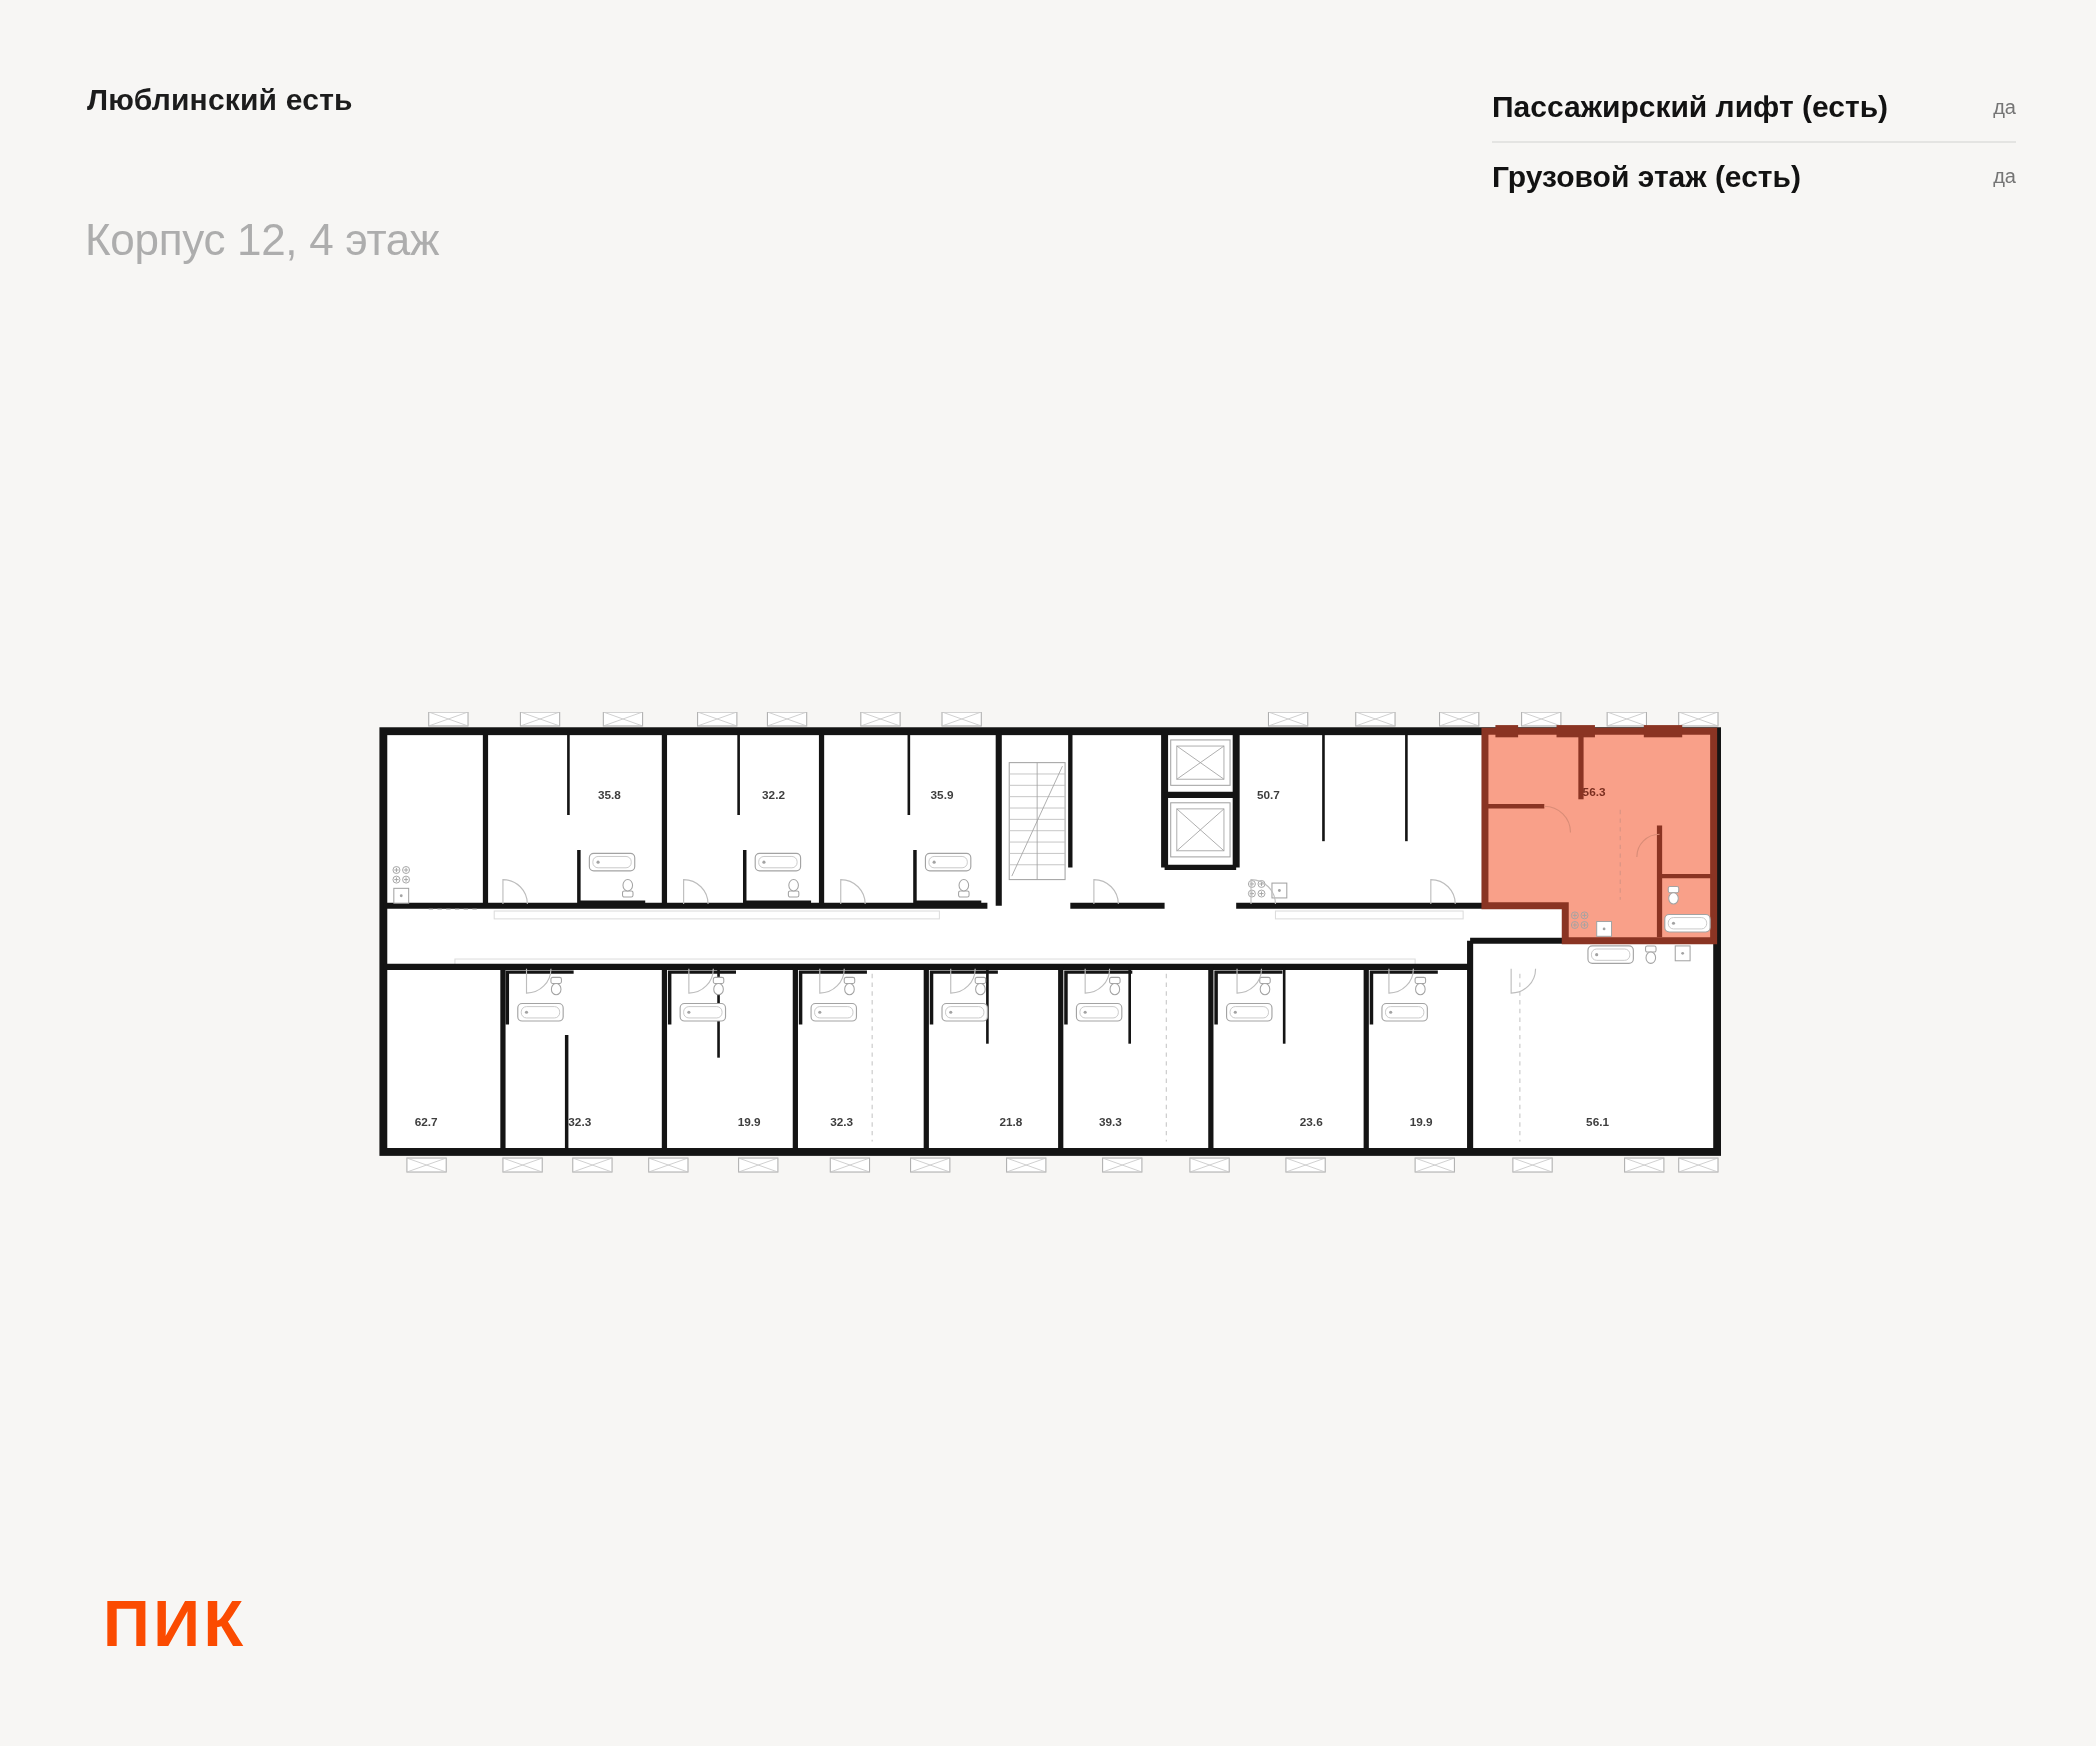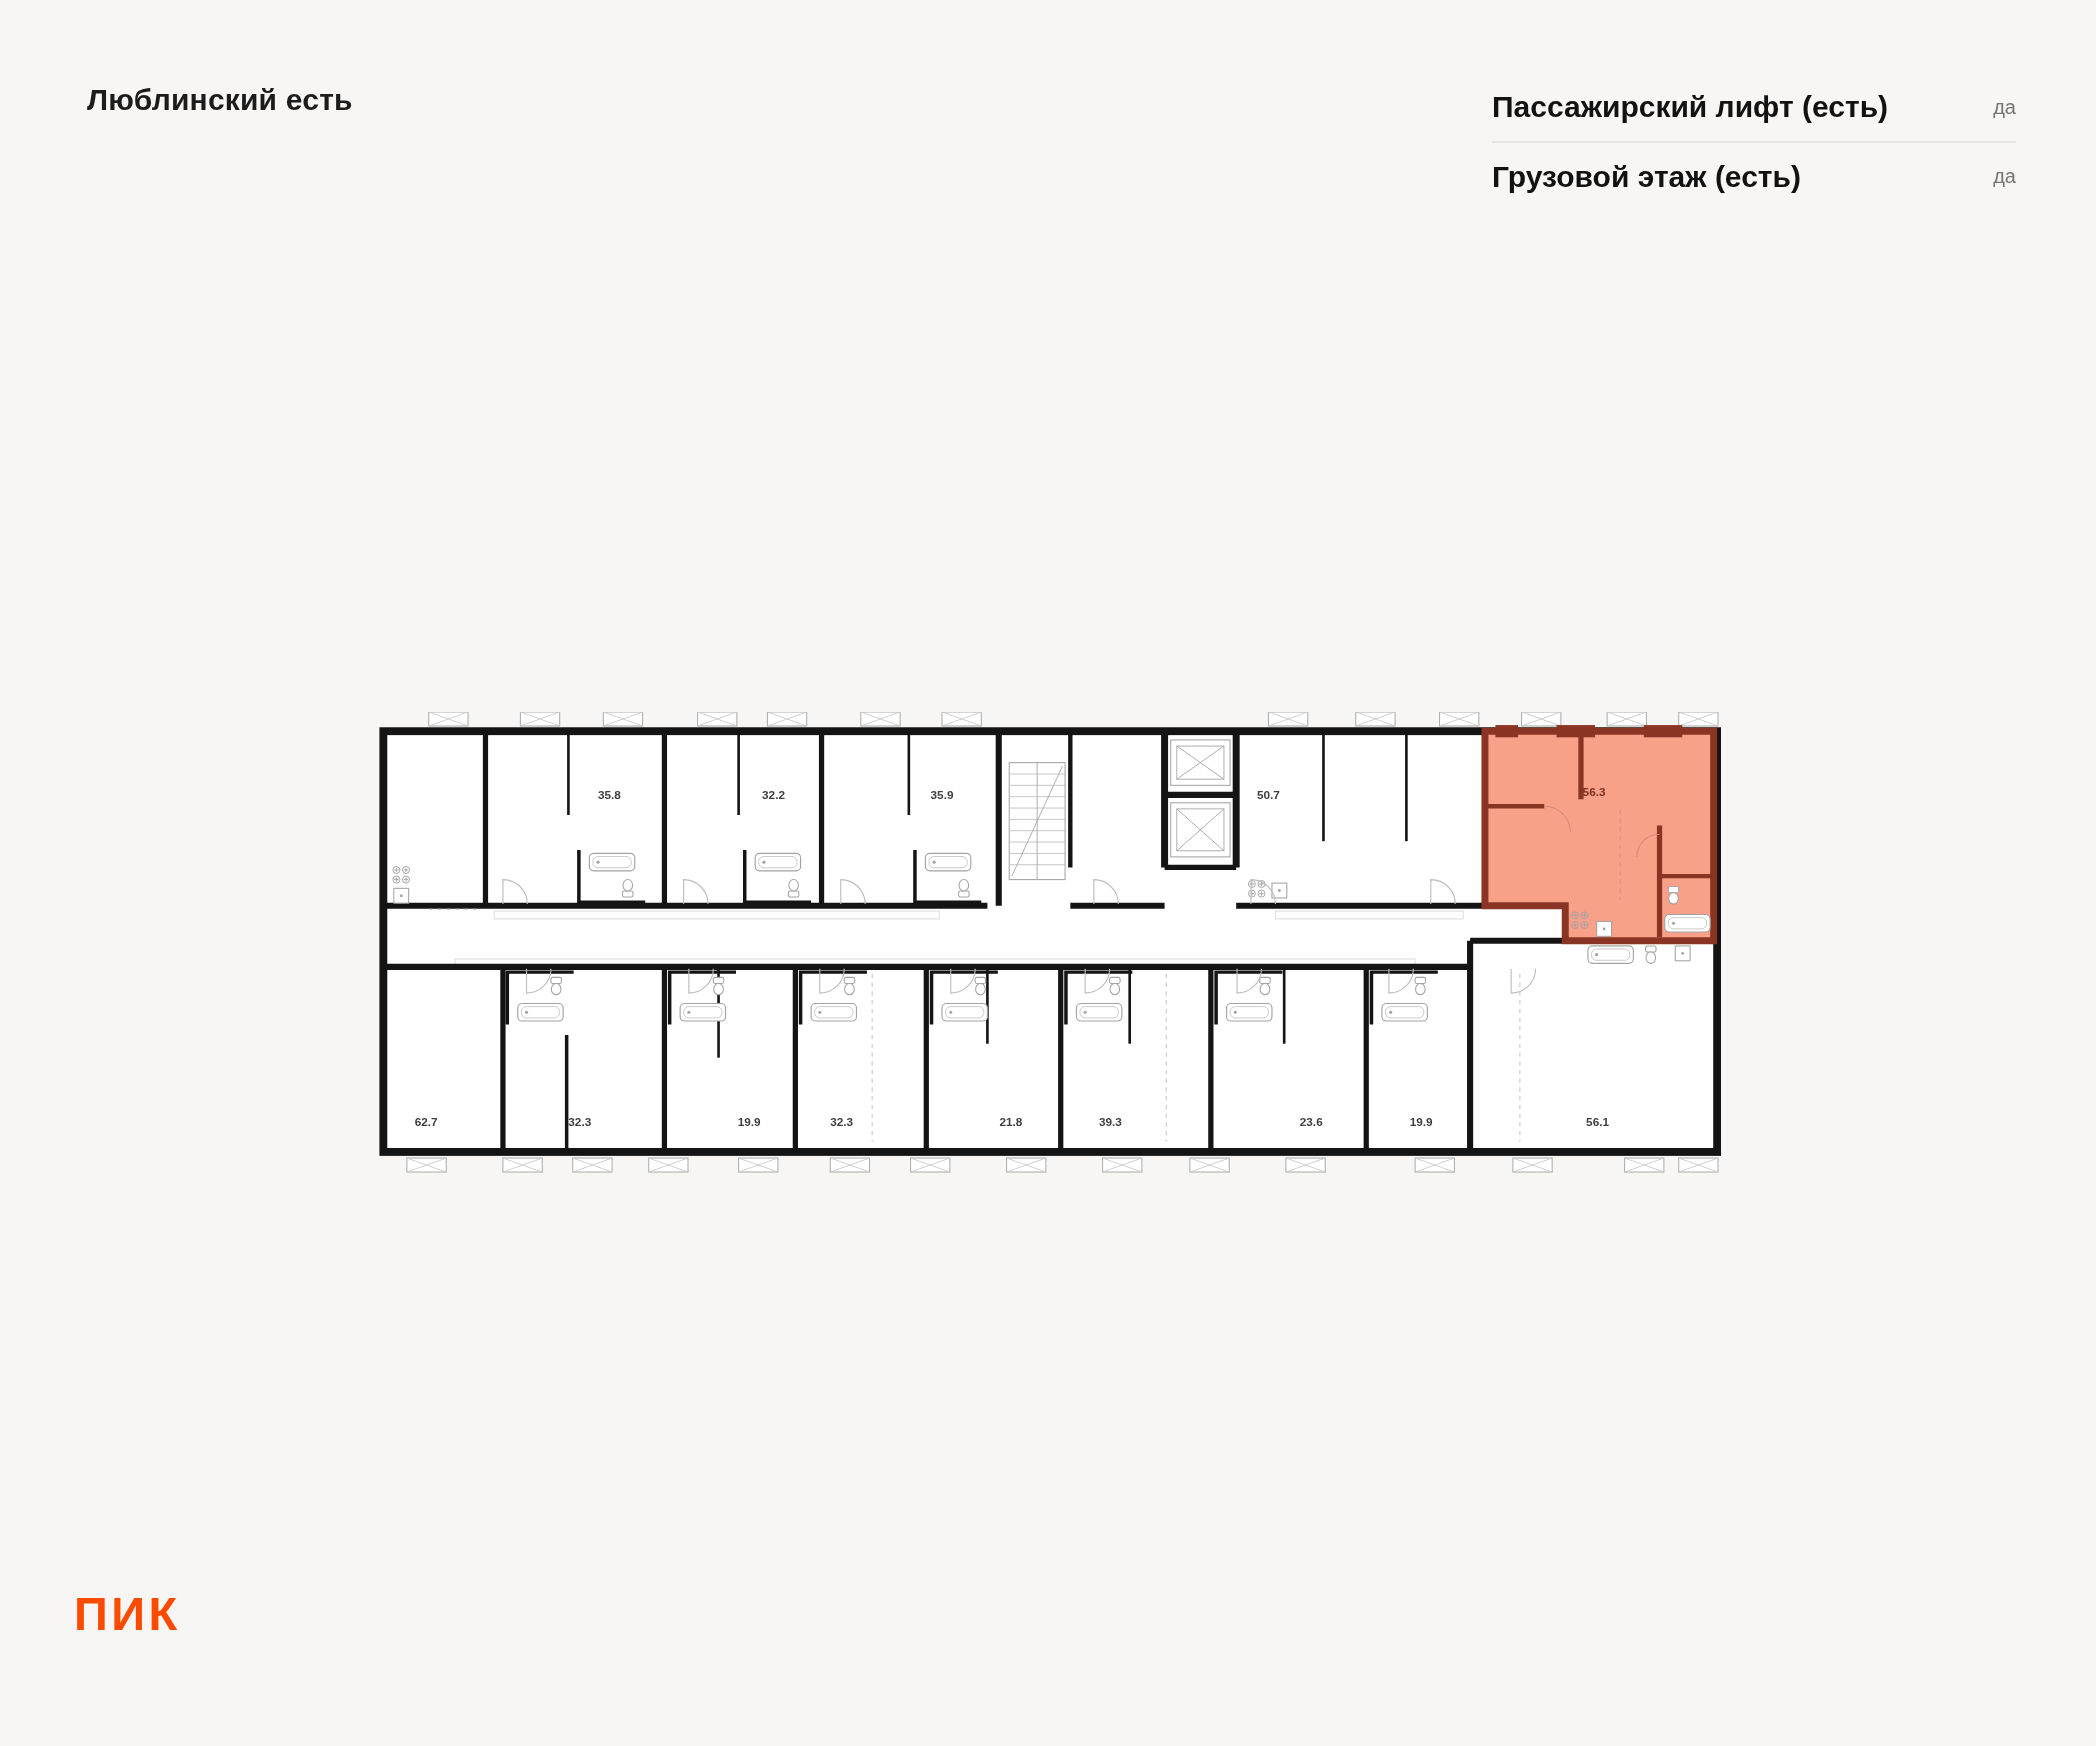--- a/index.html
+++ b/index.html
@@ -38,32 +38,33 @@
   }
   .spec-row .spec-label{font-size:30px;font-weight:700;color:#121212;}
   .spec-row .spec-value{font-size:20px;font-weight:400;color:#757575;}
   .spec-divider{height:1.7px;background:#E4E4E2;width:100%;}
 
   
   .plan-wrap{position:absolute;left:376px;top:712px;width:1345px;height:467px;}
 
   
   .logo{
-    position:absolute;left:74px;top:1586px;
-    font-size:47px;font-weight:700;letter-spacing:3.5px;
+    position:absolute;left:103px;top:1586px;
+    font-size:65px;font-weight:700;letter-spacing:3.5px;
     color:#FB4B01;
     text-align:center;
   }
 </style>
 </head>
 <body>
 
 <div class="canvas">
 
   <div class="project-name">Люблинский есть</div>
+  <div class="page-subtitle">Корпус 12, 4 этаж</div>
 
   <div class="specs">
     <div class="spec-row">
       <span class="spec-label">Пассажирский лифт (есть)</span>
       <span class="spec-value">да</span>
     </div>
     <div class="spec-divider"></div>
     <div class="spec-row">
       <span class="spec-label">Грузовой этаж (есть)</span>
       <span class="spec-value">да</span>

